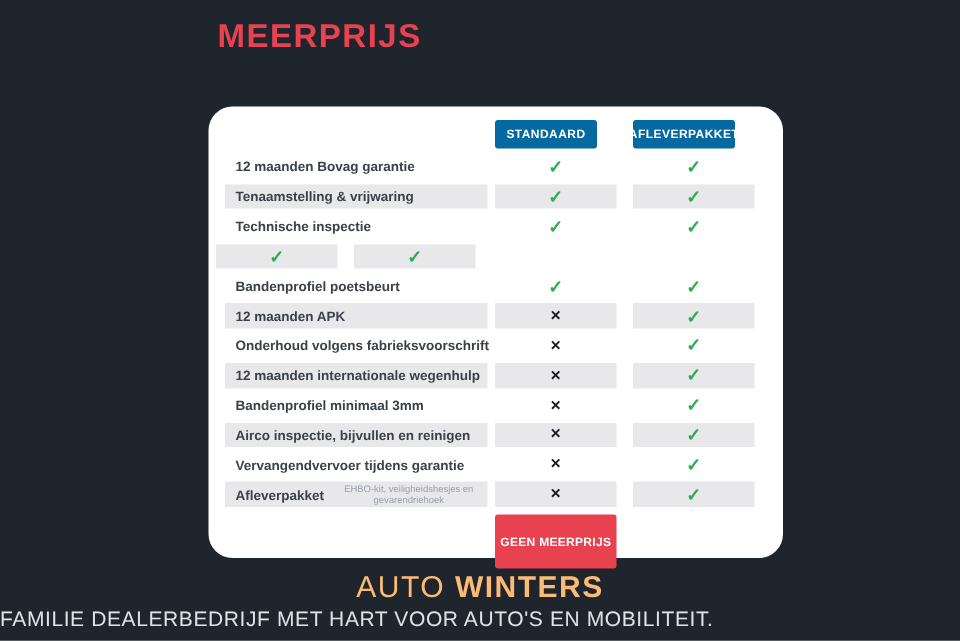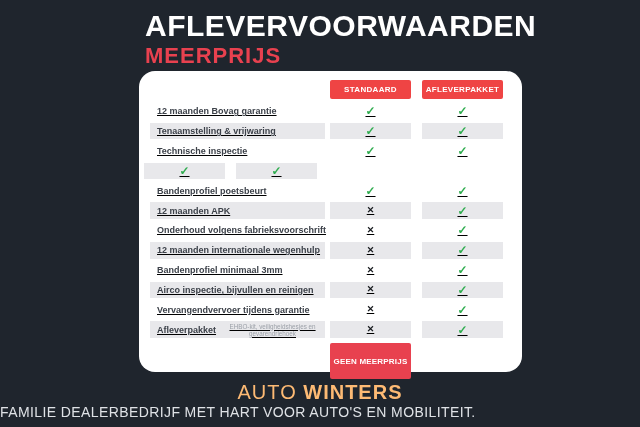--- a/index.html
+++ b/index.html
@@ -10,28 +10,28 @@
 
   
   .title-block { position:absolute; left:145px; top:10px; }
   .main-title { color:#FFFFFF; font-size:30px; font-weight:700; letter-spacing:0.5px; line-height:1.05; }
   .sub-title  { color:#E8414F; font-size:22px; font-weight:700; letter-spacing:1px; line-height:1.1; margin-top:2px; }
 
   
   .card { position:absolute; left:139px; top:71px; width:383px; height:301px;
           background:#FFFFFF; border-radius:16px; }
 
-  .col-btn { position:absolute; height:19px; width:81px; background:#ef4444; border-radius:2px;
+  .col-btn { position:absolute; height:19px; width:68px; background:#0369a1; border-radius:2px;
              display:flex; align-items:center; justify-content:center;
              color:#FFFFFF; font-weight:700; font-size:8px; letter-spacing:0.3px; white-space:nowrap; }
   .btn-standaard { left:191px; top:9px; }
   .btn-aflever   { left:283px; top:9px; }
 
   .rows-host { position:absolute; left:0; top:32px; width:383px; height:235px;
-               display:flex; flex-direction:column; justify-content:space-between;text-decoration:underline; }
+               display:flex; flex-direction:column; justify-content:space-between; }
 
   .t-row { display:flex; height:16.5px; }
   .cell { background:transparent; }
   .t-row.shaded .cell { background:#E8E8EB; }
 
   .label-cell { margin-left:11px; width:175px; display:flex; align-items:center;
                 padding-left:7px; gap:4px; }
   .feature-label { font-size:9px; font-weight:700; color:#3C4149; white-space:nowrap; }
   .feature-note { font-size:6.3px; line-height:1.12; color:#9BA0A8; text-align:center;
                   width:108px; font-weight:400; }
@@ -55,21 +55,20 @@
   .brand-bold  { font-weight:700; }
   .tagline { position:absolute; left:0; top:404px; width:640px; text-align:left;
              color:#DFE2E6; font-size:14px; letter-spacing:0.4px; font-weight:400; }
 </style>
 </head>
 <body>
 
 <div class="stage">
 
   <div class="title-block">
-    <div class="main-title">AFLEVERVOORWAARDEN</div>
     <div class="sub-title">MEERPRIJS</div>
   </div>
 
   <div class="card">
     <div class="col-btn btn-standaard">STANDAARD</div>
     <div class="col-btn btn-aflever">AFLEVERPAKKET</div>
 
     <div class="rows-host">
   <div class="t-row">
     <div class="cell label-cell">

